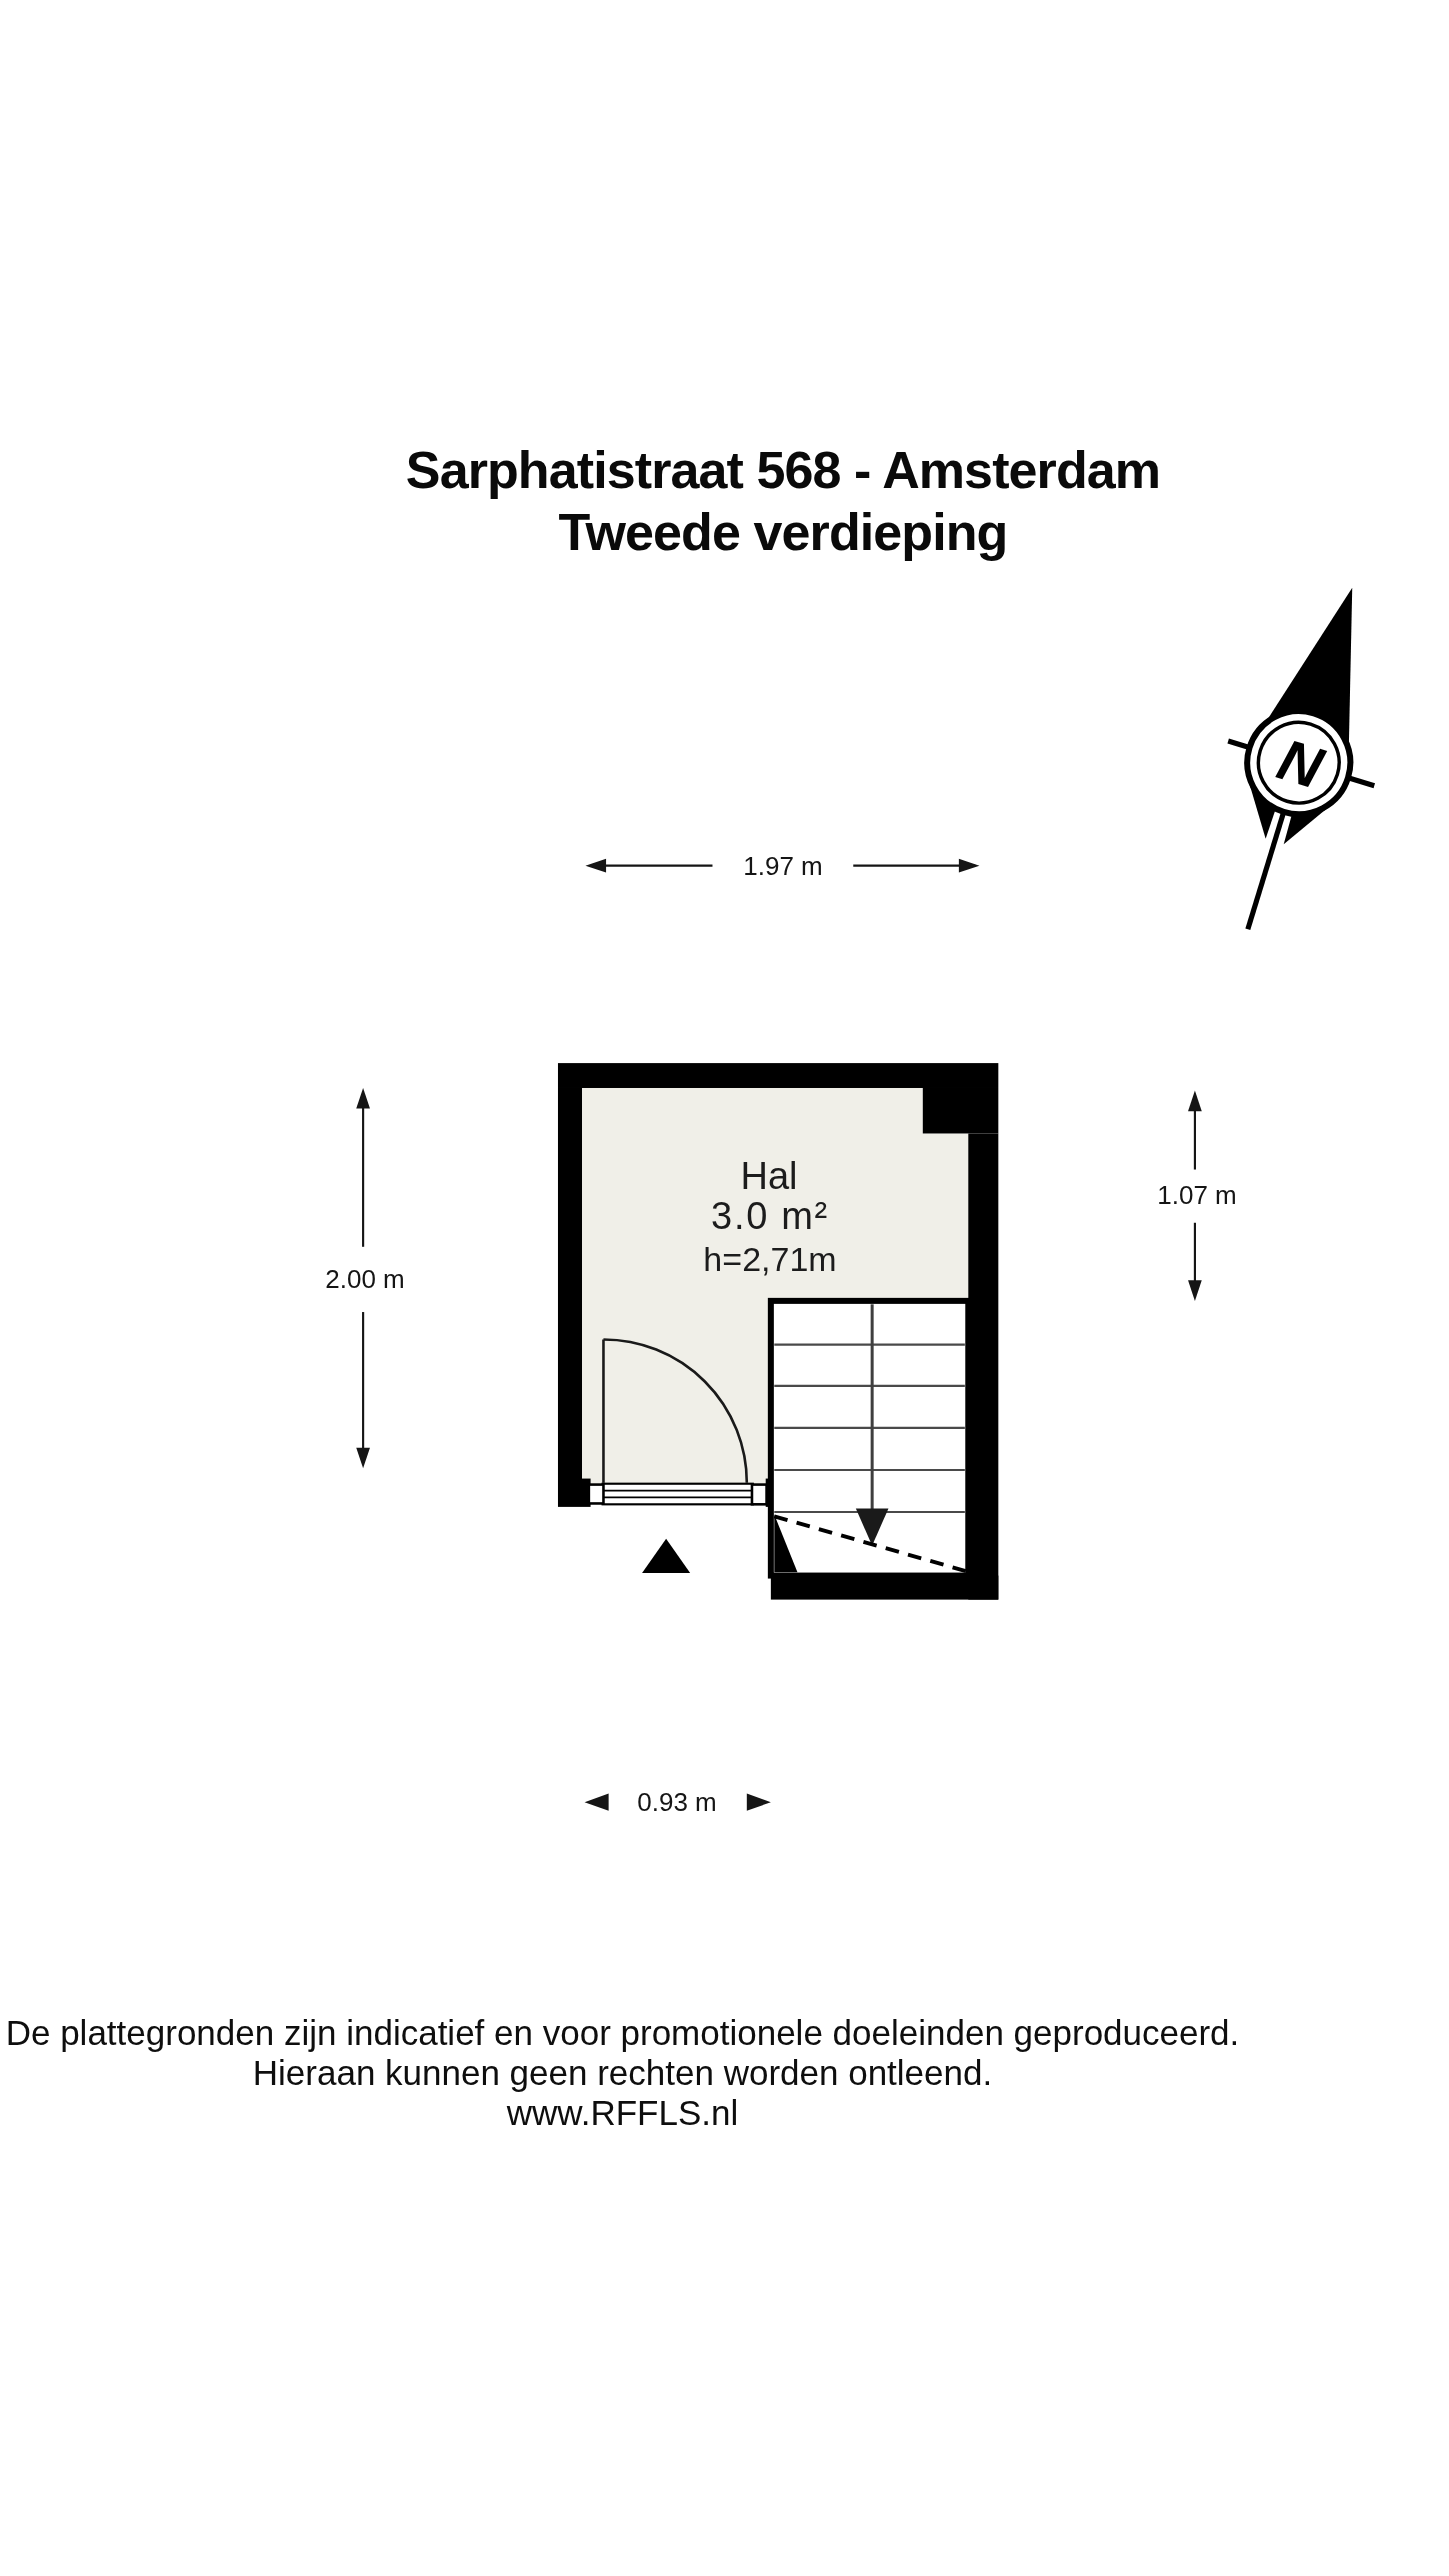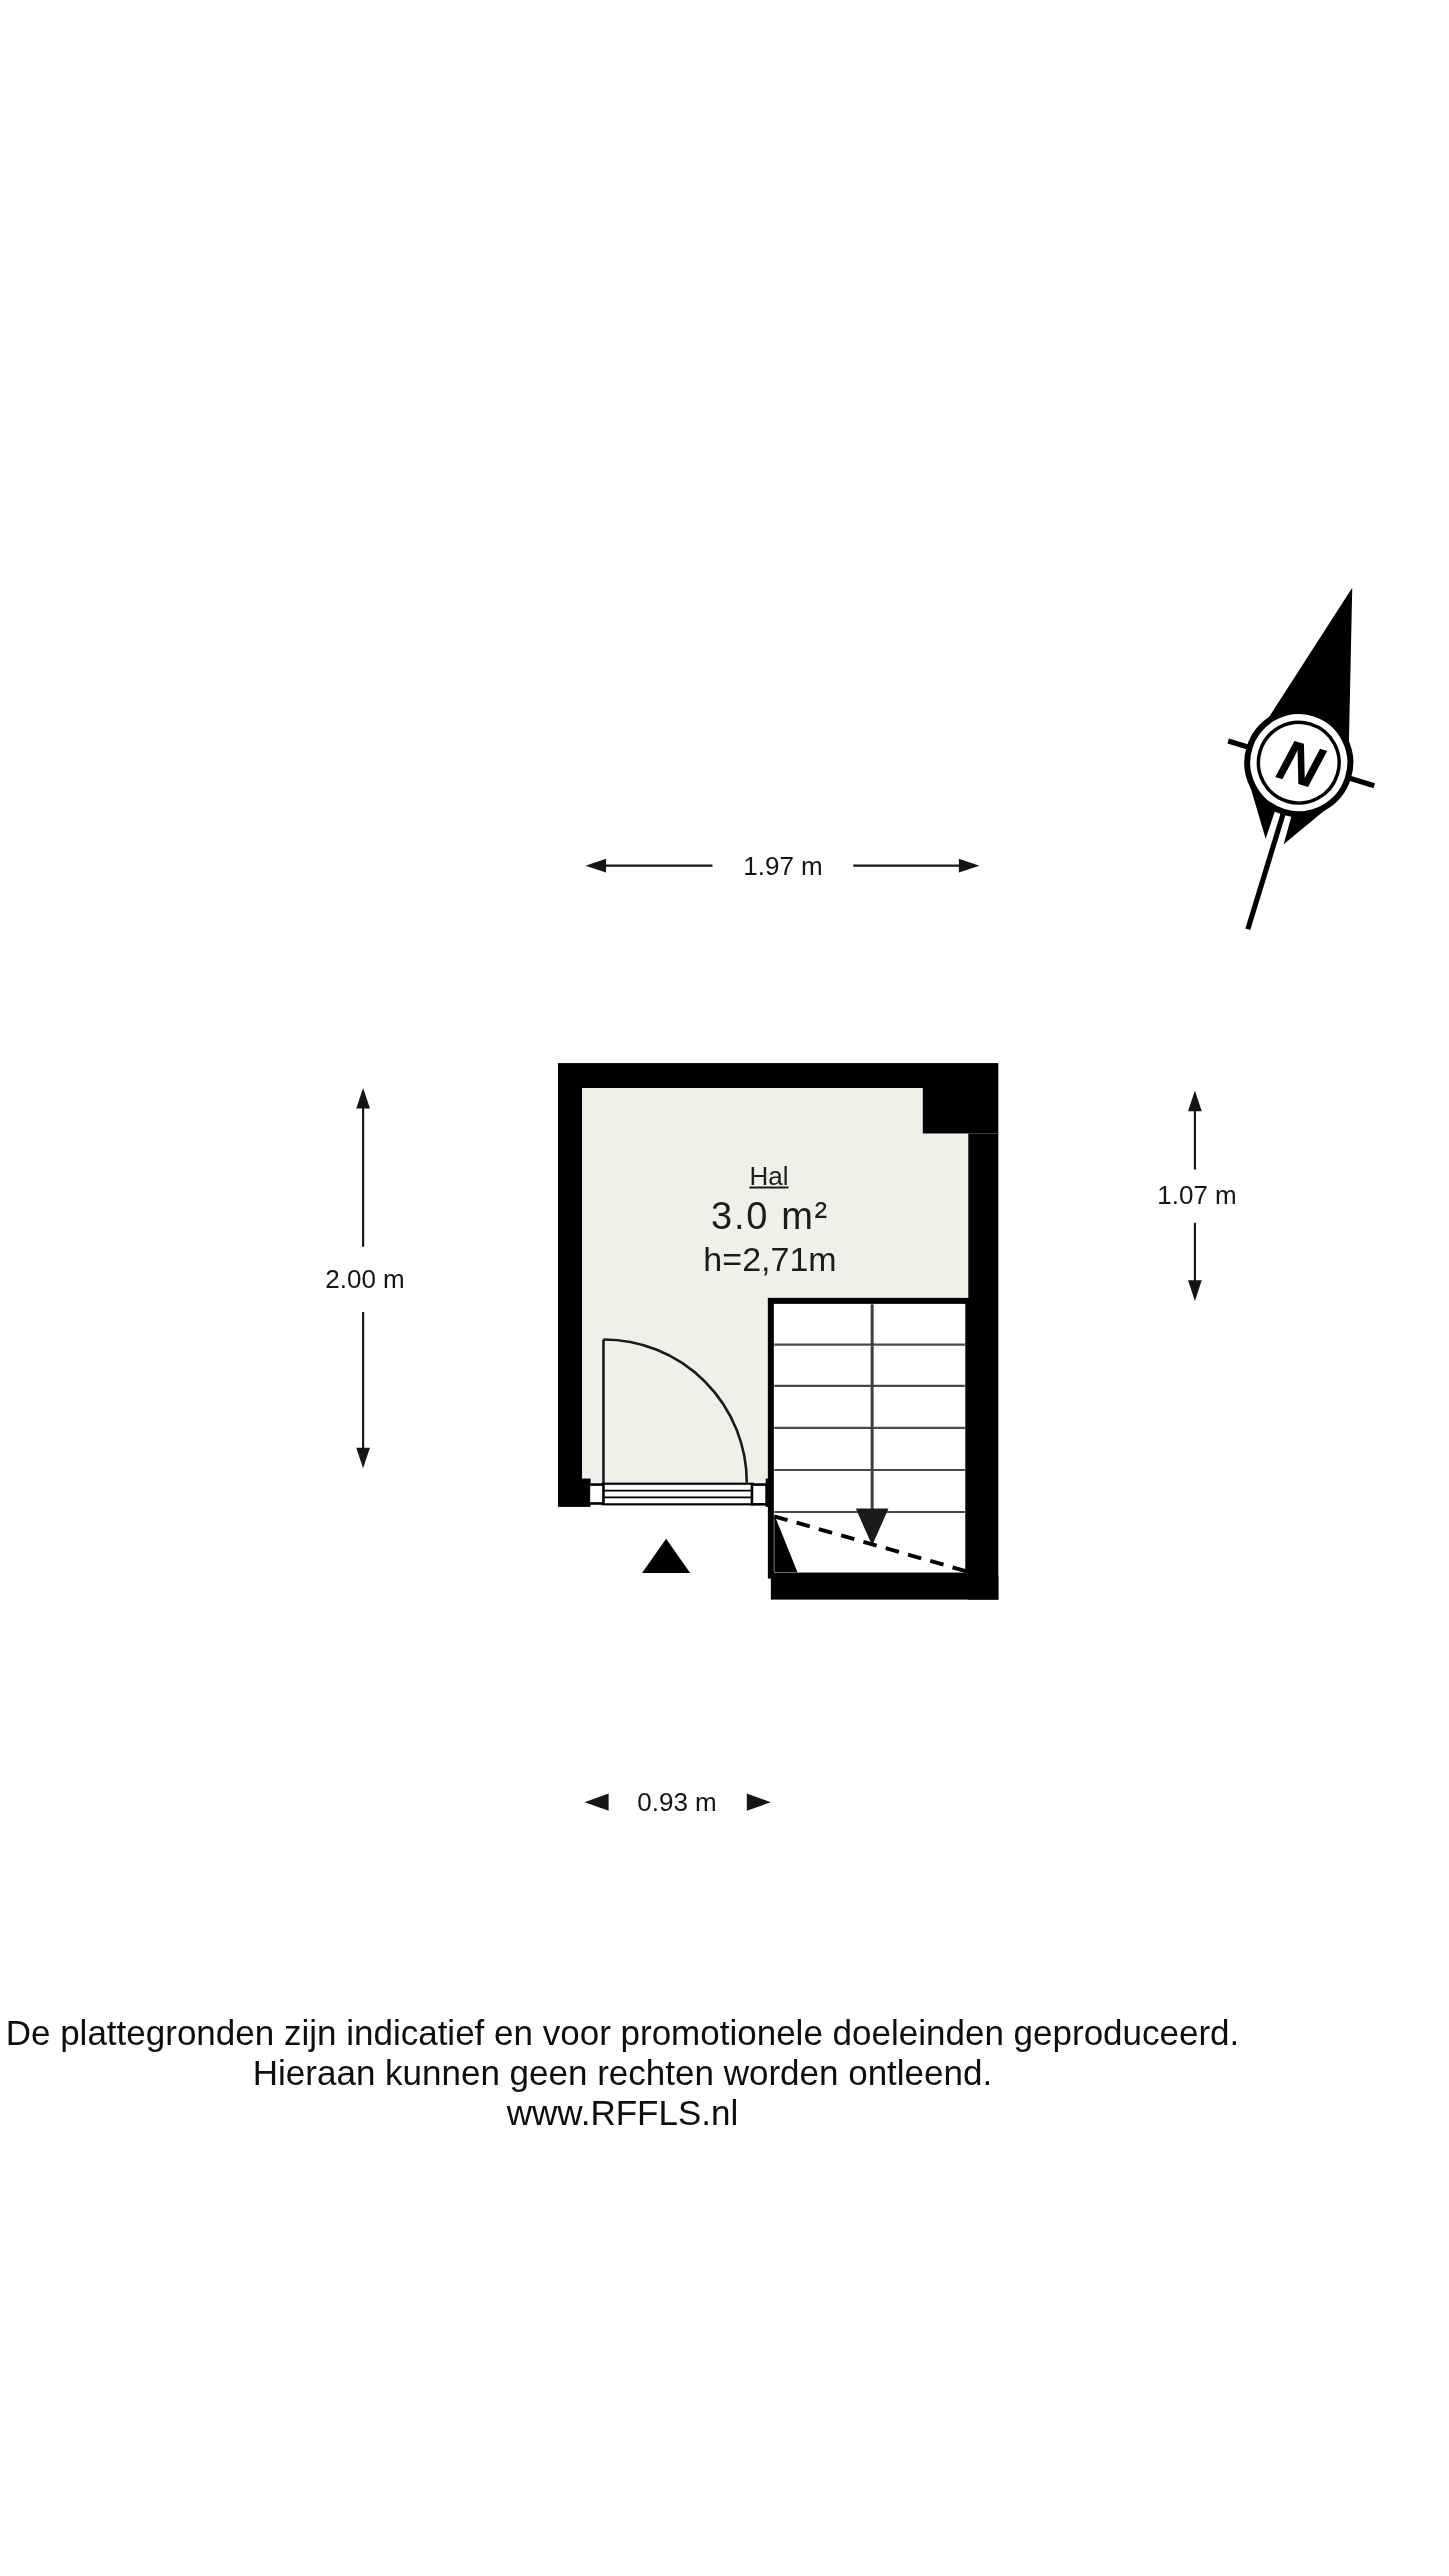--- a/index.html
+++ b/index.html
@@ -24,41 +24,45 @@
     color:#0a0a0a;
     white-space:nowrap;
   }
   .dim-label{
     font-size:26px;
     color:#151515;
     background:#ffffff;
     padding:0 5.2px;
   }
   .room-label{color:#1c1c1c;text-align:center;}
-  #room-name{left:769px;top:1176px;font-size:26px;text-decoration:underline;}
+  #room-name{left:769px;top:1176px;font-size:38px;}
   #room-area{left:770px;top:1216px;font-size:38px;letter-spacing:1.7px;}
   #room-height{left:770px;top:1259px;font-size:34px;}
   #dim-top{left:783px;top:866px;}
   #dim-left{left:365px;top:1279px;text-align:center;}
   #dim-right{left:1197px;top:1195px;}
   #dim-bottom{left:677px;top:1802px;}
   #footer{
     left:0;top:2013px;width:1245px;
     text-align:center;
     font-size:35px;
     line-height:40px;
     color:#0e0e0e;
   }
   svg{display:block;}
 </style>
 </head>
 <body>
 
 <div id="canvas">
 
+  <div id="title" class="abs">
+    <div>Sarphatistraat 568 - Amsterdam</div>
+    <div>Tweede verdieping</div>
+  </div>
 
   <svg class="abs" style="left:0;top:0" width="1449" height="2576" viewBox="0 0 1688 3000">
 
     <path d="M678,1267 L1075,1267 L1075,1320 L1128,1320 L1128,1835 L898,1835 L898,1752 L678,1752 Z" fill="#f0efe8"></path>
 
     <g fill="#000000">
       <rect x="650" y="1238" width="513" height="29"></rect>
       <rect x="1075" y="1267" width="88" height="53"></rect>
       <rect x="1128" y="1320" width="35" height="543"></rect>
       <rect x="650" y="1267" width="28" height="488"></rect>

